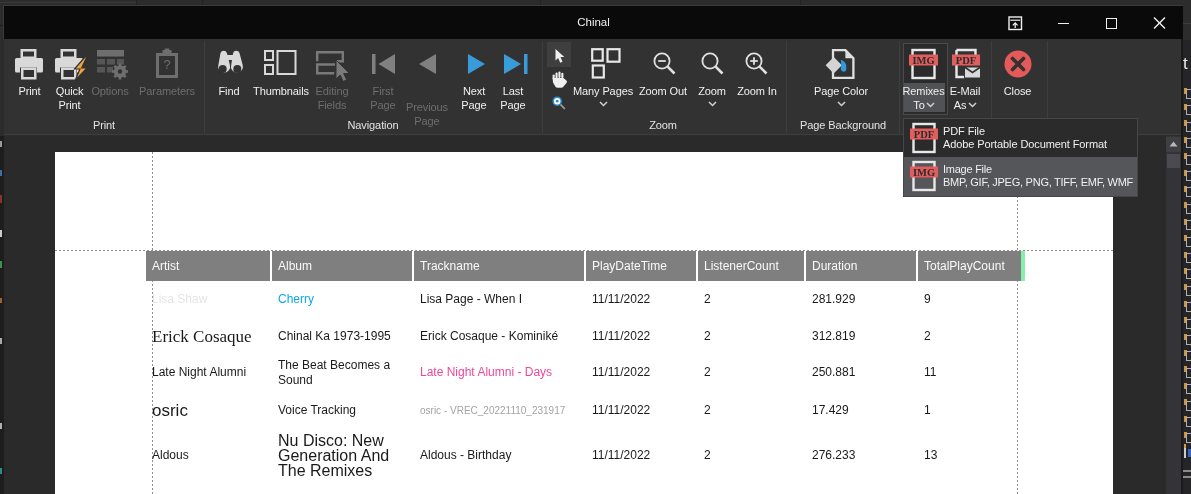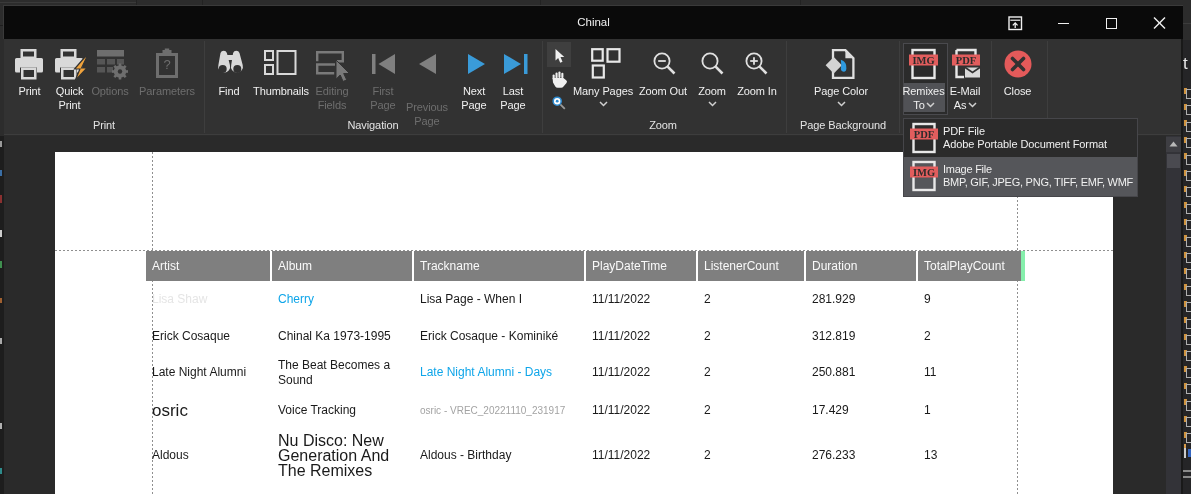--- a/index.html
+++ b/index.html
@@ -310,30 +310,30 @@
 <div class="abs" style="left:698px;top:251px;width:107px;height:30px;background:#7f7f7f;border-right:1px solid #ffffff;color:#fafafa;font-size:12px;line-height:30px;padding-left:6px;box-sizing:border-box;">ListenerCount</div>
 <div class="abs" style="left:806px;top:251px;width:111px;height:30px;background:#7f7f7f;border-right:1px solid #ffffff;color:#fafafa;font-size:12px;line-height:30px;padding-left:6px;box-sizing:border-box;">Duration</div>
 <div class="abs" style="left:918px;top:251px;width:107px;height:30px;background:#7f7f7f;border-right:4px solid #86efac;color:#fafafa;font-size:12px;line-height:30px;padding-left:6px;box-sizing:border-box;">TotalPlayCount</div>
 <div class="abs" style="left:146px;top:281px;width:126px;height:37px;display:flex;align-items:center;color:#e5e5e5;font-size:12px;line-height:15px;padding-left:6px;box-sizing:border-box;">Lisa Shaw</div>
 <div class="abs" style="left:272px;top:281px;width:142px;height:37px;display:flex;align-items:center;color:#0ea5e9;font-size:12px;line-height:15px;padding-left:6px;box-sizing:border-box;">Cherry</div>
 <div class="abs" style="left:414px;top:281px;width:172px;height:37px;display:flex;align-items:center;color:#1a1a1a;font-size:12px;line-height:15px;padding-left:6px;box-sizing:border-box;">Lisa Page - When I</div>
 <div class="abs" style="left:586px;top:281px;width:112px;height:37px;display:flex;align-items:center;color:#1a1a1a;font-size:12px;line-height:15px;padding-left:6px;box-sizing:border-box;">11/11/2022</div>
 <div class="abs" style="left:698px;top:281px;width:108px;height:37px;display:flex;align-items:center;color:#1a1a1a;font-size:12px;line-height:15px;padding-left:6px;box-sizing:border-box;">2</div>
 <div class="abs" style="left:806px;top:281px;width:112px;height:37px;display:flex;align-items:center;color:#1a1a1a;font-size:12px;line-height:15px;padding-left:6px;box-sizing:border-box;">281.929</div>
 <div class="abs" style="left:918px;top:281px;width:107px;height:37px;display:flex;align-items:center;color:#1a1a1a;font-size:12px;line-height:15px;padding-left:6px;box-sizing:border-box;">9</div>
-<div class="abs" style="left:146px;top:318px;width:126px;height:36px;display:flex;align-items:center;color:#1a1a1a;font-size:12px;line-height:15px;padding-left:6px;box-sizing:border-box;">Erick Cosaque</div>
+<div class="abs" style="left:146px;top:318px;width:126px;height:36px;display:flex;align-items:center;color:#1a1a1a;font-size:17px;line-height:15px;padding-left:6px;box-sizing:border-box;font-family:Liberation Serif, serif;">Erick Cosaque</div>
 <div class="abs" style="left:272px;top:318px;width:142px;height:36px;display:flex;align-items:center;color:#1a1a1a;font-size:12px;line-height:15px;padding-left:6px;box-sizing:border-box;">Chinal Ka 1973-1995</div>
 <div class="abs" style="left:414px;top:318px;width:172px;height:36px;display:flex;align-items:center;color:#1a1a1a;font-size:12px;line-height:15px;padding-left:6px;box-sizing:border-box;">Erick Cosaque - Kominiké</div>
 <div class="abs" style="left:586px;top:318px;width:112px;height:36px;display:flex;align-items:center;color:#1a1a1a;font-size:12px;line-height:15px;padding-left:6px;box-sizing:border-box;">11/11/2022</div>
 <div class="abs" style="left:698px;top:318px;width:108px;height:36px;display:flex;align-items:center;color:#1a1a1a;font-size:12px;line-height:15px;padding-left:6px;box-sizing:border-box;">2</div>
 <div class="abs" style="left:806px;top:318px;width:112px;height:36px;display:flex;align-items:center;color:#1a1a1a;font-size:12px;line-height:15px;padding-left:6px;box-sizing:border-box;">312.819</div>
 <div class="abs" style="left:918px;top:318px;width:107px;height:36px;display:flex;align-items:center;color:#1a1a1a;font-size:12px;line-height:15px;padding-left:6px;box-sizing:border-box;">2</div>
 <div class="abs" style="left:146px;top:354px;width:126px;height:37px;display:flex;align-items:center;color:#1a1a1a;font-size:12px;line-height:15px;padding-left:6px;box-sizing:border-box;">Late Night Alumni</div>
 <div class="abs" style="left:272px;top:354px;width:142px;height:37px;display:flex;align-items:center;color:#1a1a1a;font-size:12px;line-height:15px;padding-left:6px;box-sizing:border-box;">The Beat Becomes a Sound</div>
-<div class="abs" style="left:414px;top:354px;width:172px;height:37px;display:flex;align-items:center;color:#0ea5e9;font-size:12px;line-height:15px;padding-left:6px;box-sizing:border-box;">Late Night Alumni - Days</div>
+<div class="abs" style="left:414px;top:354px;width:172px;height:37px;display:flex;align-items:center;color:#ec4899;font-size:12px;line-height:15px;padding-left:6px;box-sizing:border-box;">Late Night Alumni - Days</div>
 <div class="abs" style="left:586px;top:354px;width:112px;height:37px;display:flex;align-items:center;color:#1a1a1a;font-size:12px;line-height:15px;padding-left:6px;box-sizing:border-box;">11/11/2022</div>
 <div class="abs" style="left:698px;top:354px;width:108px;height:37px;display:flex;align-items:center;color:#1a1a1a;font-size:12px;line-height:15px;padding-left:6px;box-sizing:border-box;">2</div>
 <div class="abs" style="left:806px;top:354px;width:112px;height:37px;display:flex;align-items:center;color:#1a1a1a;font-size:12px;line-height:15px;padding-left:6px;box-sizing:border-box;">250.881</div>
 <div class="abs" style="left:918px;top:354px;width:107px;height:37px;display:flex;align-items:center;color:#1a1a1a;font-size:12px;line-height:15px;padding-left:6px;box-sizing:border-box;">11</div>
 <div class="abs" style="left:146px;top:391px;width:126px;height:38px;display:flex;align-items:center;color:#1a1a1a;font-size:17px;line-height:15px;padding-left:6px;box-sizing:border-box;">osric</div>
 <div class="abs" style="left:272px;top:391px;width:142px;height:38px;display:flex;align-items:center;color:#1a1a1a;font-size:12px;line-height:15px;padding-left:6px;box-sizing:border-box;">Voice Tracking</div>
 <div class="abs" style="left:414px;top:391px;width:172px;height:38px;display:flex;align-items:center;color:#a3a3a3;font-size:10px;line-height:15px;padding-left:6px;box-sizing:border-box;">osric - VREC_20221110_231917</div>
 <div class="abs" style="left:586px;top:391px;width:112px;height:38px;display:flex;align-items:center;color:#1a1a1a;font-size:12px;line-height:15px;padding-left:6px;box-sizing:border-box;">11/11/2022</div>
 <div class="abs" style="left:698px;top:391px;width:108px;height:38px;display:flex;align-items:center;color:#1a1a1a;font-size:12px;line-height:15px;padding-left:6px;box-sizing:border-box;">2</div>
 <div class="abs" style="left:806px;top:391px;width:112px;height:38px;display:flex;align-items:center;color:#1a1a1a;font-size:12px;line-height:15px;padding-left:6px;box-sizing:border-box;">17.429</div>

